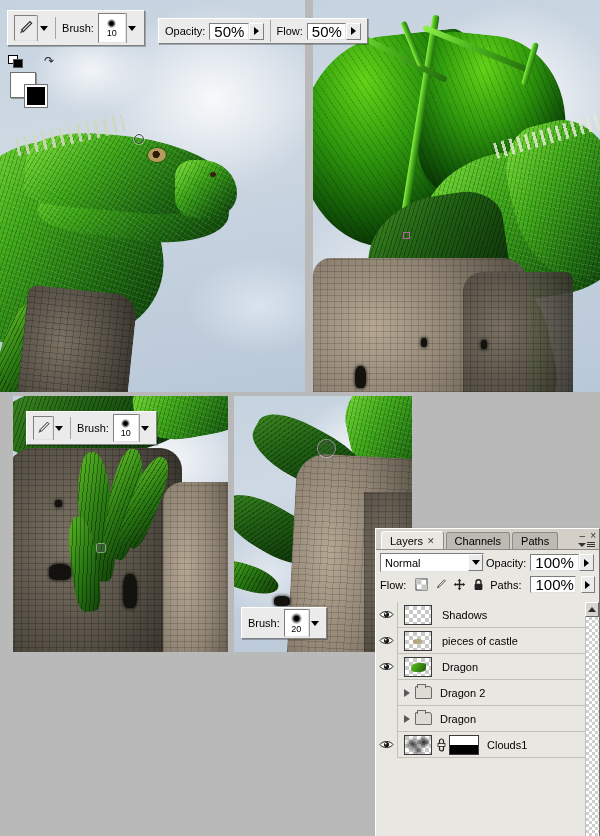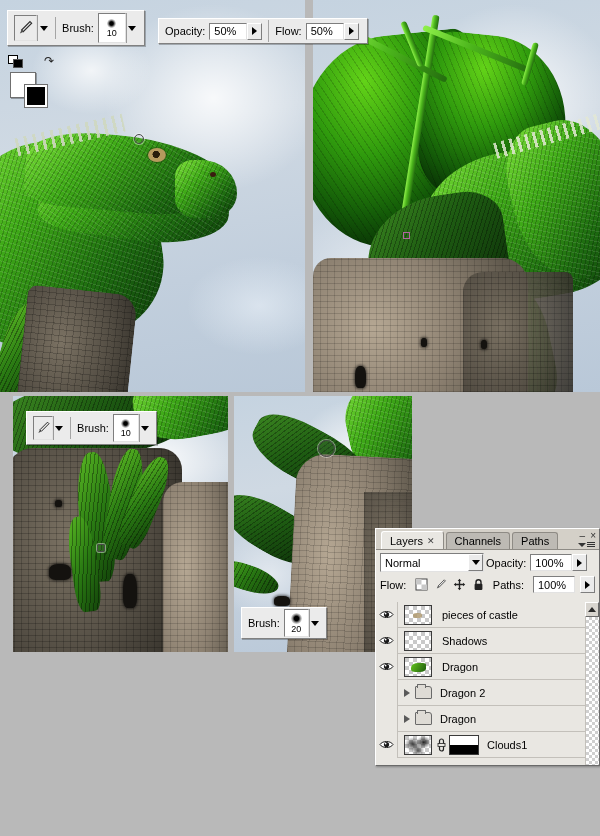--- a/index.html
+++ b/index.html
@@ -126,41 +126,41 @@
     border:1px solid #7e7e7e; border-right-color:#e2e2e2; border-bottom-color:#e2e2e2;
     display:flex; flex-direction:column; align-items:center; justify-content:center;
     line-height:1;
   }
   .brush-dot { border-radius:50%; background: radial-gradient(circle, #000 0%, #000 28%, rgba(0,0,0,.35) 55%, rgba(0,0,0,0) 78%); }
   .brush-num { font-size:9px; color:#000; margin-top:1px; }
 
   .value-box {
     background:#fff; border:1px solid #7e7e7e;
     border-right-color:#e2e2e2; border-bottom-color:#e2e2e2;
-    font-size:11px; padding:1px 4px; min-width:38px; text-align:left; height:17px;
+    font-size:15px; padding:1px 4px; min-width:38px; text-align:left; height:17px;
     display:flex; align-items:center;
   }
   .spin-btn {
     width:15px; height:17px; background:#ebebeb;
     border:1px solid #fff; border-right-color:#7e7e7e; border-bottom-color:#7e7e7e;
     display:flex; align-items:center; justify-content:center;
   }
 
   
   #color-widget { position:absolute; left:8px; top:55px; width:46px; height:52px; }
   .sw-mini { position:absolute; left:0; top:0; width:16px; height:13px; }
   .sw-mini .a { position:absolute; left:0; top:0; width:10px; height:9px; background:#fff; border:1px solid #000; }
   .sw-mini .b { position:absolute; left:5px; top:4px; width:10px; height:9px; background:#000; border:1px solid #555; }
   .sw-swap { position:absolute; right:0; top:0; font-size:12px; color:#222; line-height:1; }
   .sw-fg { position:absolute; left:2px; top:17px; width:26px; height:26px; background:#fff; border:1px solid #6f6f6f; box-shadow: 1px 1px 0 rgba(0,0,0,.3); }
   .sw-bg { position:absolute; left:17px; top:30px; width:22px; height:22px; background:#000; border:2px solid #fff; outline:1px solid #6f6f6f; }
 
   
   #layers-panel {
-    position:absolute; left:375px; top:528px; width:225px; height:238px;
+    position:absolute; left:375px; top:528px; width:225px; height:309px;
     background:#3b82f6;
     border:1px solid #fff; border-right-color:#6a6a6a; border-bottom-color:#6a6a6a;
     font-size:11px;
     box-shadow: 1px 1px 2px rgba(0,0,0,.3);
   }
   .tabstrip { position:relative; height:20px; background:#d4d0c8; padding-left:5px; display:flex; align-items:flex-end; }
   .tab {
     height:17px; padding:0 8px; margin-right:2px;
     display:flex; align-items:center; gap:4px;
     background:#bdbab4; color:#000;
@@ -451,38 +451,38 @@
       <div class="layers-list" id="layers-list">
           <div class="layer-row">
             <div class="eye-cell">
               <svg width="15" height="11" viewBox="0 0 15 11">
                 <path d="M1 5.5 C3.5 1.5 11.5 1.5 14 5.5 C11.5 9.5 3.5 9.5 1 5.5 Z" fill="#fff" stroke="#1a1a1a" stroke-width="1"></path>
                 <circle cx="7.5" cy="5.5" r="2.6" fill="#1a1a1a"></circle>
                 <circle cx="6.6" cy="4.6" r=".9" fill="#fff"></circle>
               </svg>
             </div>
             <div class="thumb-cell">
-              <span class="thumb" style="position: relative;">
-                <span style="position:absolute;left:8px;top:7px;width:9px;height:5px;background:#b09a70;border-radius:40%;opacity:.85;"></span>
-              </span>
-            </div>
-            <span class="layer-name">pieces of castle</span>
+              <span class="thumb" style="position: relative;"></span>
+            </div>
+            <span class="layer-name">Shadows</span>
           </div>
           <div class="layer-row">
             <div class="eye-cell">
               <svg width="15" height="11" viewBox="0 0 15 11">
                 <path d="M1 5.5 C3.5 1.5 11.5 1.5 14 5.5 C11.5 9.5 3.5 9.5 1 5.5 Z" fill="#fff" stroke="#1a1a1a" stroke-width="1"></path>
                 <circle cx="7.5" cy="5.5" r="2.6" fill="#1a1a1a"></circle>
                 <circle cx="6.6" cy="4.6" r=".9" fill="#fff"></circle>
               </svg>
             </div>
             <div class="thumb-cell">
-              <span class="thumb" style="position: relative;"></span>
-            </div>
-            <span class="layer-name">Shadows</span>
+              <span class="thumb" style="position: relative;">
+                <span style="position:absolute;left:8px;top:7px;width:9px;height:5px;background:#b09a70;border-radius:40%;opacity:.85;"></span>
+              </span>
+            </div>
+            <span class="layer-name">pieces of castle</span>
           </div>
           <div class="layer-row">
             <div class="eye-cell">
               <svg width="15" height="11" viewBox="0 0 15 11">
                 <path d="M1 5.5 C3.5 1.5 11.5 1.5 14 5.5 C11.5 9.5 3.5 9.5 1 5.5 Z" fill="#fff" stroke="#1a1a1a" stroke-width="1"></path>
                 <circle cx="7.5" cy="5.5" r="2.6" fill="#1a1a1a"></circle>
                 <circle cx="6.6" cy="4.6" r=".9" fill="#fff"></circle>
               </svg>
             </div>
             <div class="thumb-cell">

